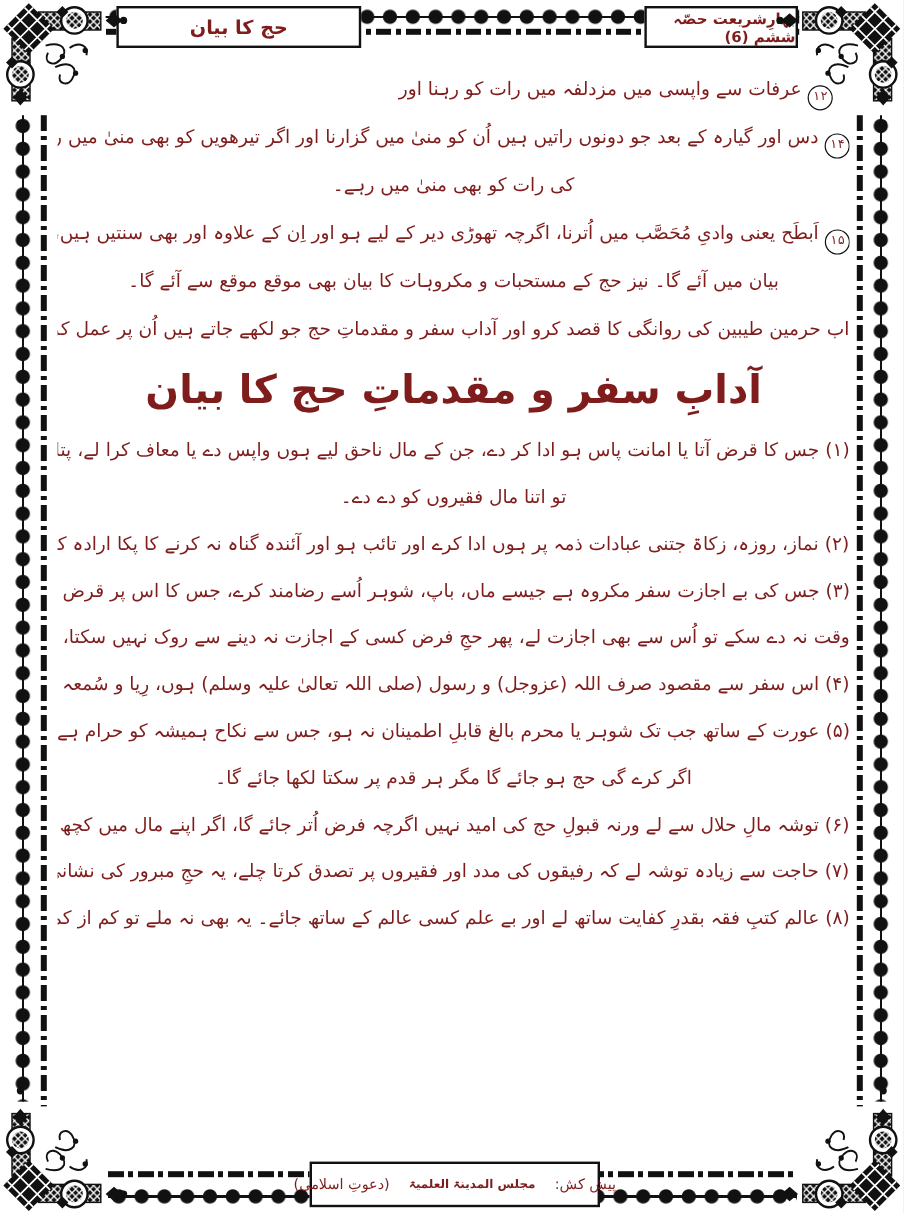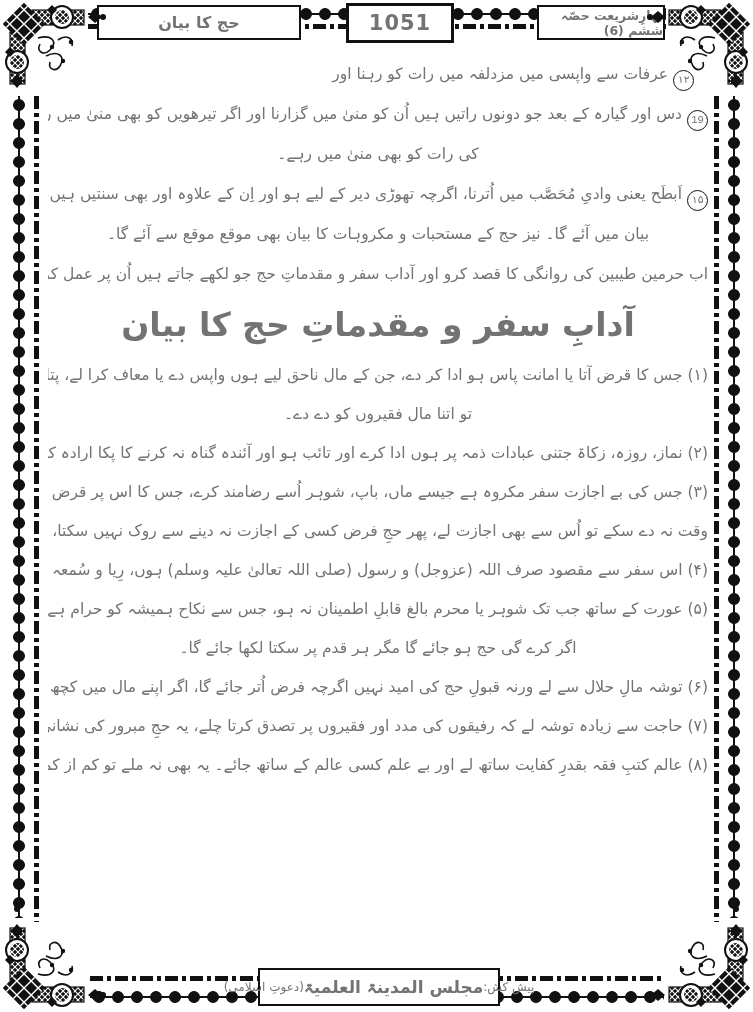--- a/index.html
+++ b/index.html
@@ -1,19 +1,19 @@
 <!DOCTYPE html>
 <html lang="ur" dir="rtl"><head>
 <meta charset="utf-8">
 <style>
   html,body{margin:0;padding:0;background:#e8e8e8;}
   #page{
     position:relative;width:753px;height:1012px;margin:0 auto;
     background:#ffffff;overflow:hidden;
-    font-family:"DejaVu Sans",sans-serif;color:#737373;
+    font-family:"DejaVu Sans",sans-serif;color:#7f1d1d;
   }
   
   .beads-h{position:absolute;height:14px;z-index:1;
     background-image:
       radial-gradient(circle at 9px 7px,#111 5.5px,rgba(0,0,0,0) 6.3px),
       linear-gradient(to bottom,rgba(0,0,0,0) 6px,#111 6px,#111 8px,rgba(0,0,0,0) 8px);
     background-size:19px 14px,100% 100%;background-repeat:repeat-x,no-repeat;}
   .dashdot-h{position:absolute;height:5px;z-index:1;
     background-image:repeating-linear-gradient(90deg,#111 0 13px,rgba(0,0,0,0) 13px 17px,#111 17px 21px,rgba(0,0,0,0) 21px 25px);}
   .beads-v{position:absolute;width:14px;z-index:1;
@@ -30,21 +30,21 @@
   
   .hbox{position:absolute;z-index:2;background:#fff;border:2px solid #111;
     display:flex;align-items:center;justify-content:center;}
   .hbox.title-left{left:97px;top:5px;width:200px;height:31px;font-size:16px;font-weight:bold;}
   .hbox.pageno{left:346px;top:3px;width:102px;height:34px;border-width:3px;
     font-family:"DejaVu Sans",sans-serif;font-size:21px;font-weight:bold;letter-spacing:1px;direction:ltr;}
   .hbox.title-right{left:537px;top:5px;width:124px;height:31px;font-size:12.5px;font-weight:bold;}
   .fbox{position:absolute;z-index:2;left:258px;top:968px;width:238px;height:34px;
     background:#fff;border:2px solid #111;display:flex;align-items:center;justify-content:center;
     font-size:12px;white-space:nowrap;}
-  .fbox b{font-size:17px;margin:0 0;}
+  .fbox b{font-size:10px;margin:0 16px;}
   
   #body-text{position:absolute;left:48px;top:54px;width:660px;z-index:2;direction:rtl;}
   .tline{height:40px;line-height:40px;font-size:15.5px;white-space:nowrap;overflow:hidden;}
   .tline.full{text-align:right;}
   .tline.right{text-align:right;padding-right:14px;}
   .tline.center{text-align:center;}
   .tline.lower{height:39px;line-height:39px;}
   .circle-num{display:inline-flex;align-items:center;justify-content:center;
     width:19px;height:19px;border:1.4px solid #111;border-radius:50%;
     font-size:10.5px;line-height:1;vertical-align:-4px;margin-left:5px;font-family:Liberation Mono, monospace;}
@@ -190,31 +190,28 @@
     <g fill="#111">
         <circle cx="52" cy="47" r="2.2"></circle>
         <circle cx="63" cy="61" r="2.2"></circle>
         <circle cx="71" cy="42" r="2.2"></circle>
       </g>
   </svg>
 
   <div class="hbox title-left">
     <span>حج کا بیان</span>
   </div>
-  <div class="hbox pageno">
-    <span>1051</span>
-  </div>
   <div class="hbox title-right">
     <span>بہارِشریعت حصّہ ششم (6)</span>
   </div>
 
   <div id="body-text">
     <div id="upper-lines">
         <div class="tline right"><span class="circle-num">۱۲</span>عرفات سے واپسی میں مزدلفہ میں رات کو رہنا اور</div>
-        <div class="tline full"><span class="circle-num">19</span>دس اور گیارہ کے بعد جو دونوں راتیں ہیں اُن کو منیٰ میں گزارنا اور اگر تیرھویں کو بھی منیٰ میں رہا تو بارھویں کے بعد</div>
+        <div class="tline full"><span class="circle-num">۱۴</span>دس اور گیارہ کے بعد جو دونوں راتیں ہیں اُن کو منیٰ میں گزارنا اور اگر تیرھویں کو بھی منیٰ میں رہا تو بارھویں کے بعد</div>
         <div class="tline center">کی رات کو بھی منیٰ میں رہے۔</div>
         <div class="tline full"><span class="circle-num">۱۵</span>اَبطَح یعنی وادیِ مُحَصَّب میں اُترنا، اگرچہ تھوڑی دیر کے لیے ہو اور اِن کے علاوہ اور بھی سنتیں ہیں، جن کا ذکر اثنائے</div>
         <div class="tline center">بیان میں آئے گا۔ نیز حج کے مستحبات و مکروہات کا بیان بھی موقع موقع سے آئے گا۔</div>
         <div class="tline center">اب حرمین طیبین کی روانگی کا قصد کرو اور آداب سفر و مقدماتِ حج جو لکھے جاتے ہیں اُن پر عمل کرو۔</div>
       </div>
     <div id="main-heading">آدابِ سفر و مقدماتِ حج کا بیان</div>
     <div id="lower-lines">
         <div class="tline full lower"><span class="paren-num">(۱)</span>جس کا قرض آتا یا امانت پاس ہو ادا کر دے، جن کے مال ناحق لیے ہوں واپس دے یا معاف کرا لے، پتا نہ چلے</div>
         <div class="tline center lower">تو اتنا مال فقیروں کو دے دے۔</div>
         <div class="tline full lower"><span class="paren-num">(۲)</span>نماز، روزہ، زکاۃ جتنی عبادات ذمہ پر ہوں ادا کرے اور تائب ہو اور آئندہ گناہ نہ کرنے کا پکا ارادہ کرے۔</div>

